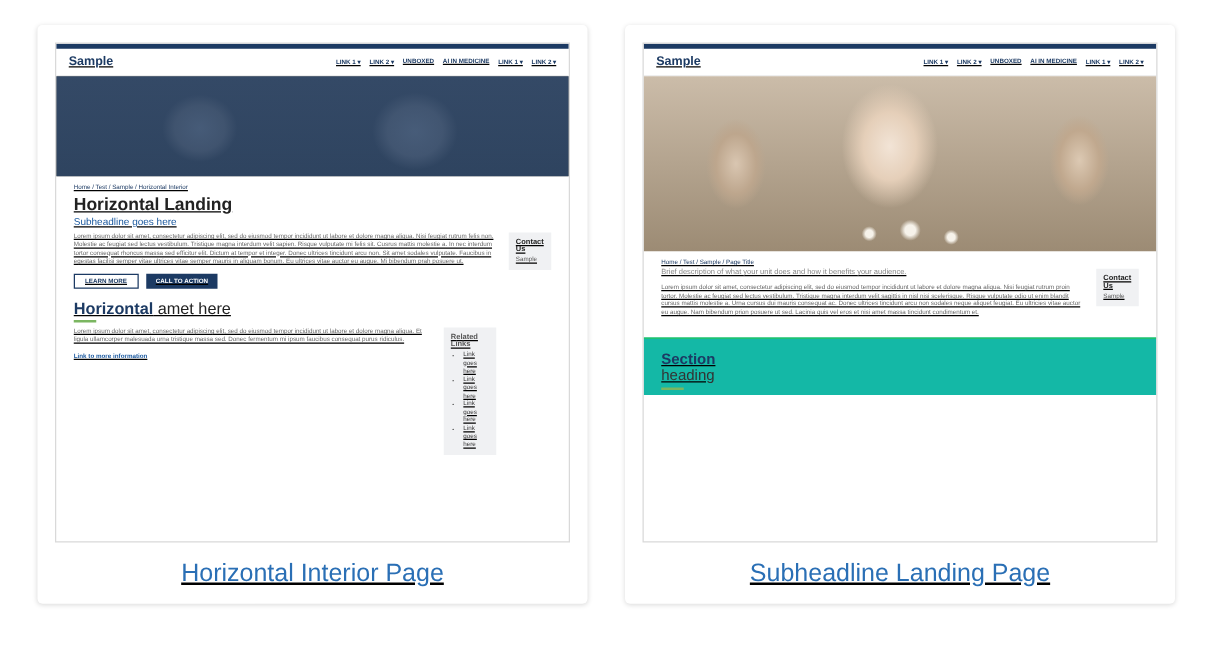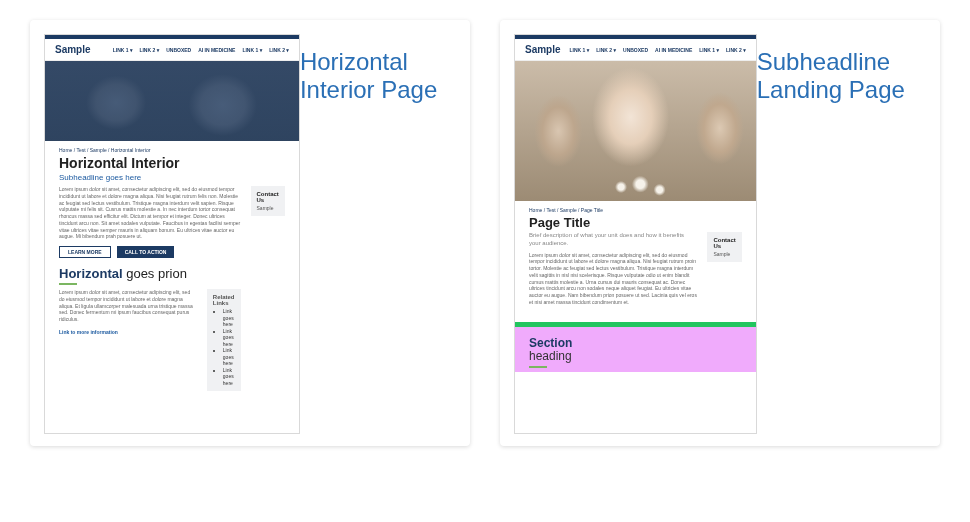--- a/index.html
+++ b/index.html
@@ -11,35 +11,37 @@
     gap: 30px;
     justify-content: center;
   }
   .card {
     width: 440px;
     background: #fff;
     border-radius: 4px;
     box-shadow: 0 1px 4px rgba(0,0,0,0.15);
     padding: 14px 14px 12px 14px;
     display: flex;
-    flex-direction: row;
+    flex-direction: column;
+    text-decoration: underline;
   }
   .thumb {
     width: 100%;
     height: 400px;
     background: #fff;
     border: 1px solid #d9d9d9;
     position: relative;
     overflow: hidden;
     font-size: 6px;
     color: #555;
   }
   .card-caption {
+    text-align: center;
     margin-top: 14px;
-    font-size: 24px;
+    font-size: 20px;
     font-weight: 400;
     color: #2a6fb5;
   }
 
   
   .mp-topbar { height: 4px; background: #1c3a63; }
   .mp-header {
     height: 22px;
     display: flex;
     align-items: center;
@@ -90,24 +92,24 @@
       radial-gradient(ellipse 70px 90px at 48% 40%, #f2e4d6 0%, #e5cfb9 30%, transparent 55%),
       radial-gradient(ellipse 40px 60px at 18% 50%, #d9c6b1 0%, #bda68d 40%, transparent 60%),
       radial-gradient(ellipse 40px 60px at 85% 48%, #dcc9b3 0%, #c0a88e 40%, transparent 60%),
       radial-gradient(circle 14px at 52% 88%, #f6f2ea 30%, transparent 60%),
       radial-gradient(circle 10px at 60% 92%, #f6f2ea 30%, transparent 60%),
       radial-gradient(circle 10px at 44% 90%, #f6f2ea 30%, transparent 60%),
       linear-gradient(#cbbca9,#9c8b74);
   }
 
   .mp-landing-sections {
-    background:#f0abfc;
+    background:#14b8a6;
     margin: 10px -14px -10px -14px;
     padding: 10px 14px 4px 14px;
-    border-top:5px solid #22c55e;
+    border-top:1px solid #22c55e;
     display:flex; gap:18px;
   }
   .mp-landing-sections .col { flex:1; }
   .mp-landing-sections .sh { font-size:12px; color:#333; line-height:1.1;}
   .mp-landing-sections .sh strong { color:#1c3a63; font-weight:700; }
   .mp-landing-sections .u { width:18px; height:2px; background:#7bb661; margin-top:3px;}
 </style>
 </head>
 <body>
 
@@ -121,30 +123,30 @@
         <span>LINK 2 ▾</span>
         <span>UNBOXED</span>
         <span>AI IN MEDICINE</span>
         <span>LINK 1 ▾</span>
         <span>LINK 2 ▾</span>
       </div>
     </div>
     <div class="hero1"></div>
     <div class="mp-body">
       <div class="mp-crumb">Home  /  Test  /  Sample  /  Horizontal Interior</div>
-      <div class="mp-h1">Horizontal Interior</div>
+      <div class="mp-h1">Horizontal Landing</div>
       <div class="mp-sub">Subheadline goes here</div>
       <div class="mp-cols">
         <div class="mp-main">
           <div class="mp-para">Lorem ipsum dolor sit amet, consectetur adipiscing elit, sed do eiusmod tempor incididunt ut labore et dolore magna aliqua. Nisi feugiat rutrum felis non. Molestie ac feugiat sed lectus vestibulum. Tristique magna interdum velit sapien. Risque vulputate mi felis sit. Cusrus mattis molestie a. In nec interdum tortor consequat rhoncus massa sed efficitur elit. Dictum at tempor et integer. Donec ultrices tincidunt arcu non. Sit amet sodales vulputate. Faucibus in egestas facilisi semper vitae ultrices vitae semper mauris in aliquam bonum. Eu ultrices vitae auctor eu augue. Mi bibendum prah posuere ut.</div>
           <div class="mp-btnrow">
             <span class="mp-btn-outline">LEARN MORE</span>
             <span class="mp-btn-solid">CALL TO ACTION</span>
           </div>
-          <div class="mp-section-h"><strong>Horizontal</strong><span> goes prion</span></div>
+          <div class="mp-section-h"><strong>Horizontal</strong><span> amet here</span></div>
           <div class="mp-green"></div>
           <div class="mp-cols">
             <div class="mp-main">
               <div class="mp-para">Lorem ipsum dolor sit amet, consectetur adipiscing elit, sed do eiusmod tempor incididunt ut labore et dolore magna aliqua. Et ligula ullamcorper malesuada urna tristique massa sed. Donec fermentum mi ipsum faucibus consequat purus ridiculus.</div>
               <div class="mp-link">Link to more information</div>
             </div>
             <div class="mp-side">
               <div class="mp-sidebox">
                 <div class="mp-rel-h">Related Links</div>
                 <ul class="mp-rel-ul">
@@ -179,21 +181,20 @@
         <span>LINK 2 ▾</span>
         <span>UNBOXED</span>
         <span>AI IN MEDICINE</span>
         <span>LINK 1 ▾</span>
         <span>LINK 2 ▾</span>
       </div>
     </div>
     <div class="hero2"></div>
     <div class="mp-body">
       <div class="mp-crumb">Home  /  Test  /  Sample  /  Page Title</div>
-      <div class="mp-h1b">Page Title</div>
       <div class="mp-cols">
         <div class="mp-main">
           <div class="mp-brief">Brief description of what your unit does and how it benefits your audience.</div>
           <div class="mp-para">Lorem ipsum dolor sit amet, consectetur adipiscing elit, sed do eiusmod tempor incididunt ut labore et dolore magna aliqua. Nisi feugiat rutrum proin tortor. Molestie ac feugiat sed lectus vestibulum. Tristique magna interdum velit sagittis in nisl nisi scelerisque. Risque vulputate odio ut enim blandit cursus mattis molestie a. Urna cursus dui mauris consequat ac. Donec ultrices tincidunt arcu non sodales neque aliquet feugiat. Eu ultricies vitae auctor eu augue. Nam bibendum prion posuere ut sed. Lacinia quis vel eros et nisi amet massa tincidunt condimentum et.</div>
         </div>
         <div class="mp-side">
           <div class="mp-sidebox">
             <div class="mp-sidebox-h">Contact Us</div>
             <div class="mp-sidebox-t">Sample</div>
           </div>

